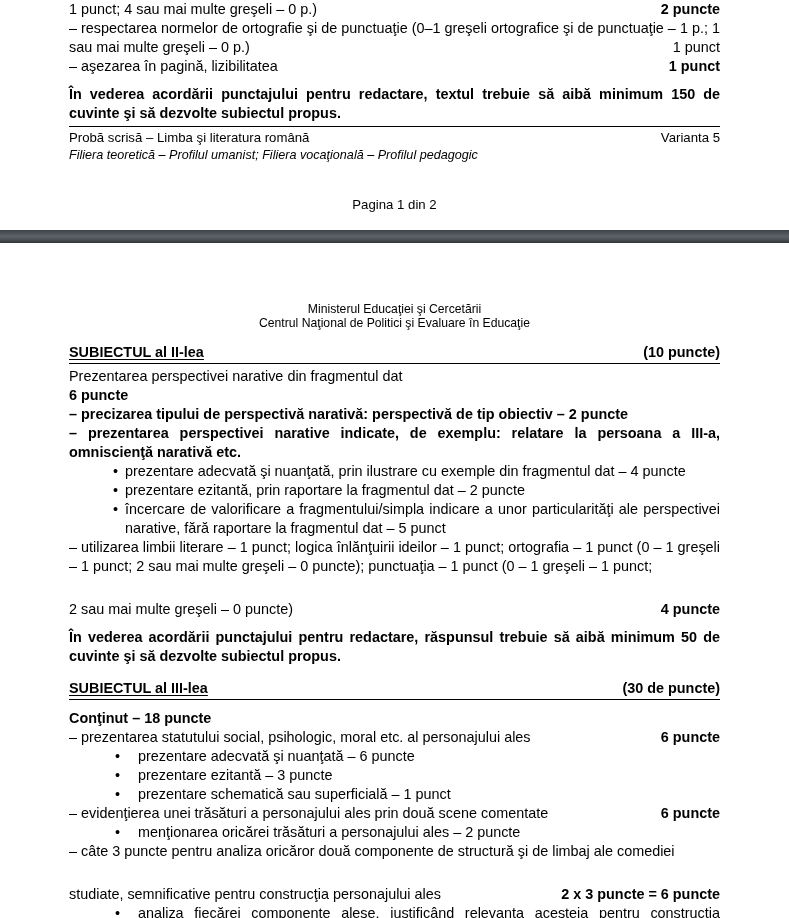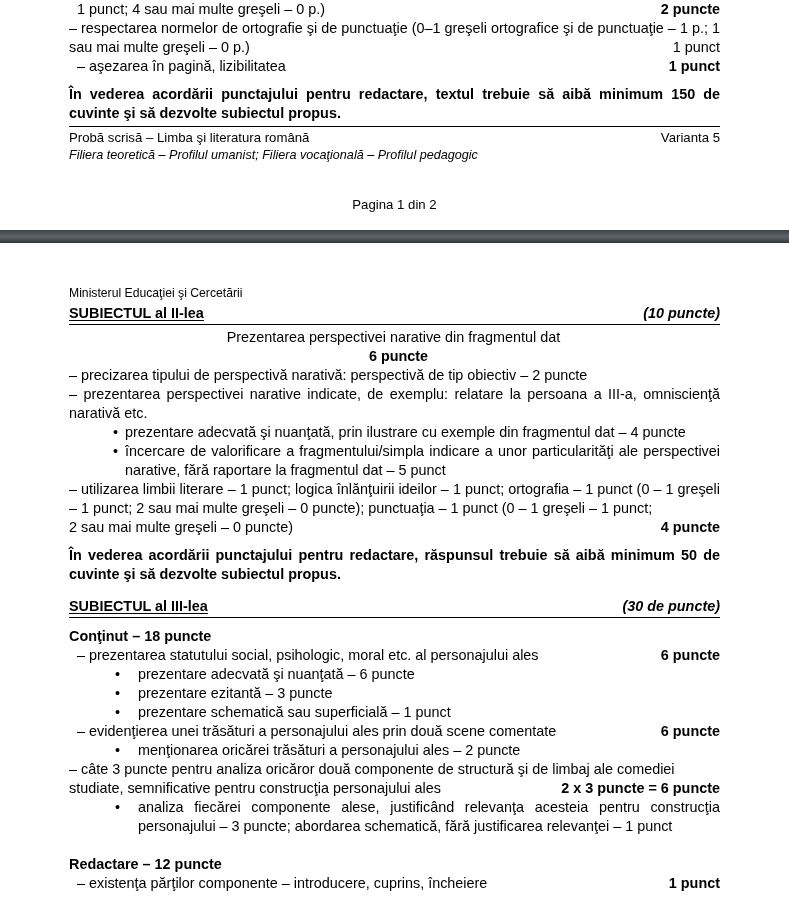--- a/index.html
+++ b/index.html
@@ -41,31 +41,31 @@
   }
 
   
   .line {
     font-size: 14.4px;
     line-height: 19px;
     margin: 0;
     padding: 0;
     text-align: justify;
     text-justify: inter-word;
+    font-weight: bold;
   }
   .line.nojust { text-align: left; }
   .line.bold { font-weight: bold; }
 
   
   .scored {
     display: flex;
-    align-items: center;
-    font-size: 14.4px;
-    line-height: 19px;
-    margin-left: 8px;
+    align-items: flex-start;
+    font-size: 14.4px;
+    line-height: 19px;
   }
   .scored .txt {
     flex: 1 1 auto;
     padding-right: 10px;
   }
   .scored .pts {
     flex: 0 0 auto;
     font-weight: bold;
     white-space: nowrap;
   }
@@ -73,20 +73,21 @@
   
   .scored-block {
     font-size: 14.4px;
     line-height: 19px;
     text-align: justify;
     text-justify: inter-word;
   }
   .scored-block .tail {
     display: flex;
     align-items: flex-end;
+    margin-top: 24px;
   }
   .scored-block .tail .tailtxt { flex: 0 0 auto; }
   .scored-block .tail .spacer  { flex: 1 1 auto; }
   .scored-block .tail .pts {
     flex: 0 0 auto;
     font-weight: bold;
     white-space: nowrap;
   }
 
   
@@ -119,21 +120,21 @@
     display: flex;
     align-items: baseline;
     font-size: 14.4px;
     line-height: 19px;
     font-weight: bold;
     border-bottom: 1.6px solid #000;
     padding-bottom: 1px;
   }
   .subject-head .left  { flex: 0 0 auto; text-decoration: underline; text-underline-offset: 2px; }
   .subject-head .gap   { flex: 1 1 auto; }
-  .subject-head .right { flex: 0 0 auto; font-style: italic; }
+  .subject-head .right { flex: 0 0 auto; }
 
   .hrule {
     border: 0;
     border-top: 1.6px solid #000;
     margin: 3px 0 2px 0;
     height: 0;
   }
 
   
   .footer-line {
@@ -155,23 +156,24 @@
   }
   .page-num {
     font-size: 13.2px;
     line-height: 17.5px;
     text-align: center;
     margin-top: 32px;
   }
 
   
   .masthead {
+    text-align: center;
     font-size: 12.2px;
     line-height: 14.5px;
-    padding-top: 43px;
+    padding-top: 59px;
   }
 
   .spacer-sm { height: 9px; }
   .spacer-md { height: 13px; }
   .spacer-lg { height: 19px; }
 </style>
 </head>
 <body>
 
 <div class="page page-one">
@@ -204,38 +206,40 @@
   <div class="footer-ital">Filiera teoretică – Profilul umanist; Filiera vocaţională – Profilul pedagogic</div>
   <div class="page-num">Pagina 1 din 2</div>
 </div>
 
 <div class="page-separator"></div>
 
 <div class="page page-two">
 
   <div class="masthead">
     <div>Ministerul Educaţiei şi Cercetării</div>
-  </div>
-
-  <div class="subject-head" style="margin-top:4px;">
+    <div>Centrul Naţional de Politici şi Evaluare în Educaţie</div>
+  </div>
+
+  <div class="subject-head" style="margin-top:12px;">
     <span class="left">SUBIECTUL al II-lea</span>
     <span class="gap"></span>
     <span class="right">(10 puncte)</span>
   </div>
 
   <div class="scored" style="margin-top:3px;flex-direction:column;">
     <span class="txt">Prezentarea perspectivei narative din fragmentul dat</span>
     <span class="pts">6 puncte</span>
   </div>
 
   <div class="line nojust">– precizarea tipului de perspectivă narativă: perspectivă de tip obiectiv – 2 puncte</div>
   <div class="line">– prezentarea perspectivei narative indicate, de exemplu: relatare la persoana a III-a, omniscienţă narativă etc.</div>
 
   <div class="bullets-a">
     <div class="bul nojust">prezentare adecvată şi nuanţată, prin ilustrare cu exemple din fragmentul dat – 4 puncte</div>
+    <div class="bul nojust">prezentare ezitantă, prin raportare la fragmentul dat – 2 puncte</div>
     <div class="bul">încercare de valorificare a fragmentului/simpla indicare a unor particularităţi ale perspectivei narative, fără raportare la fragmentul dat – 5 punct</div>
   </div>
 
   <div class="scored-block">
     <div>– utilizarea limbii literare – 1 punct; logica înlănţuirii ideilor – 1 punct; ortografia – 1 punct (0 – 1 greşeli – 1 punct; 2 sau mai multe greşeli – 0 puncte); punctuaţia – 1 punct (0 – 1 greşeli – 1 punct;</div>
     <div class="tail">
       <span class="tailtxt">2 sau mai multe greşeli – 0 puncte)</span>
       <span class="spacer"></span>
       <span class="pts">4 puncte</span>
     </div>

